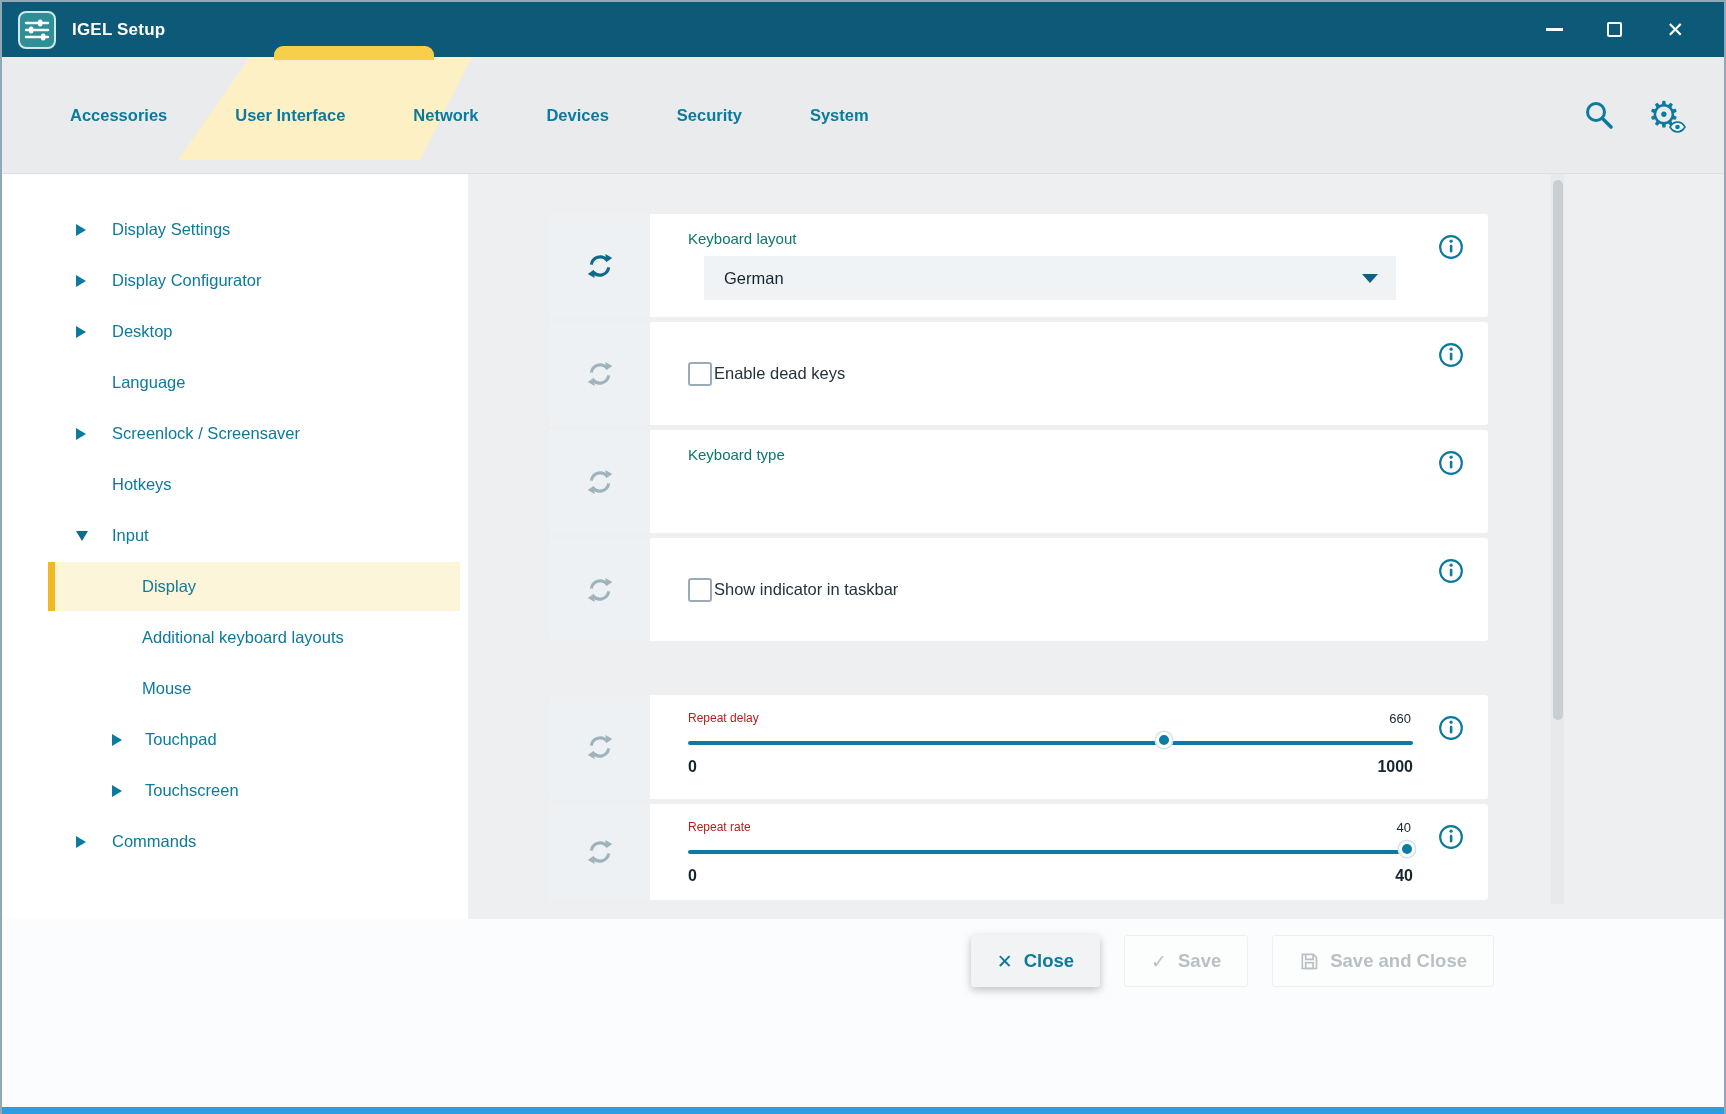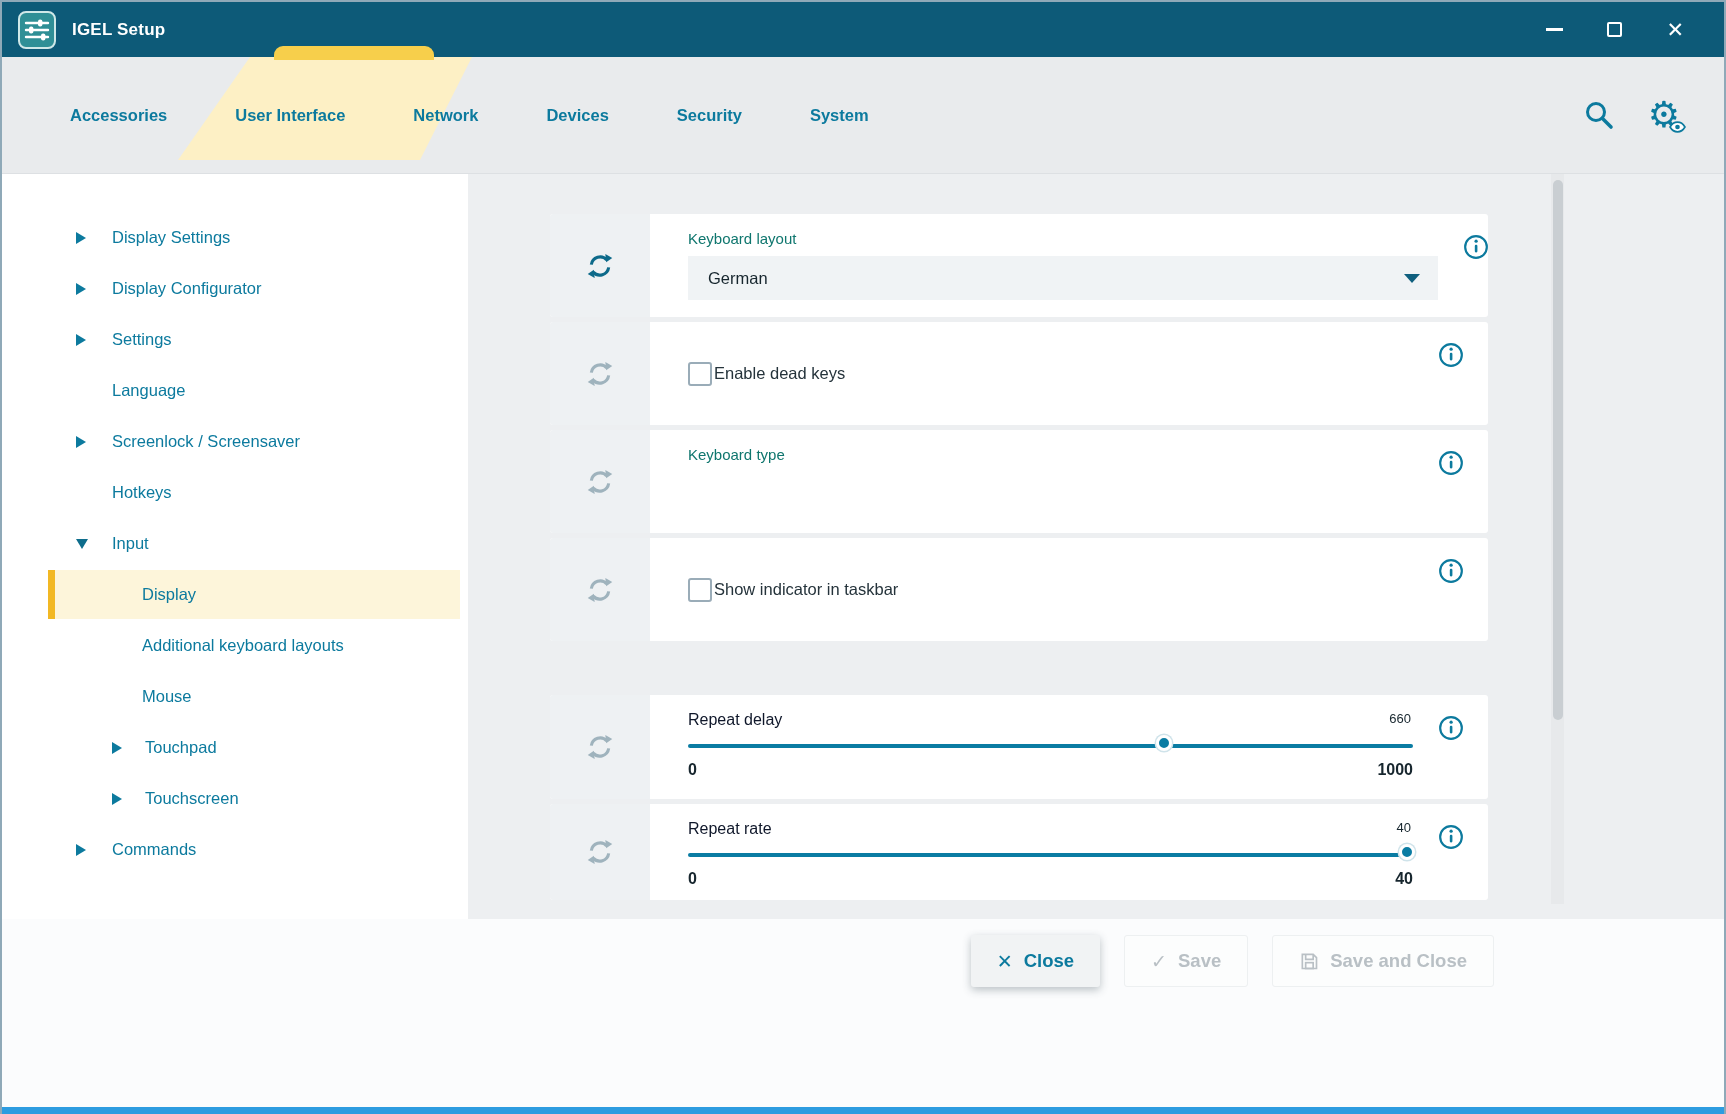--- a/index.html
+++ b/index.html
@@ -44,21 +44,21 @@
   .tab { position: relative; z-index: 2; color: #0c7a9e; font-size: 16.5px; font-weight: bold; margin-left: 68px; cursor: pointer; white-space: nowrap; }
   .tab:first-of-type { margin-left: 70px; }
   .tab-icons { margin-left: auto; z-index: 2; display: flex; align-items: center; gap: 28px; padding-right: 40px; }
   .icon-btn { cursor: pointer; display: flex; align-items: center; justify-content: center; }
   .gear-wrap { position: relative; width: 40px; height: 40px; }
   .gear-glyph { font-size: 36px; line-height: 40px; color: #0c7a9e; display: block; text-align: center; }
   .eye-svg { position: absolute; right: -2px; bottom: 2px; }
 
   
   .main { display: flex; height: 745px; }
-  .sidebar { width: 466px; background: #fff; padding-top: 38px; flex: 0 0 auto; }
+  .sidebar { width: 466px; background: #fff; padding-top: 30px; flex: 0 0 auto; }
   .nav-row { position: relative; height: 51px; display: flex; align-items: center; cursor: pointer; }
   .nav-label { position: relative; z-index: 1; color: #0c7a9e; font-size: 16.5px; margin-left: 110px; }
   .nav-row.lvl1 .nav-label { margin-left: 140px; }
   .nav-row.lvl1.has-arrow .nav-label { margin-left: 143px; }
   .tri { position: absolute; left: 74px; top: 50%; transform: translateY(-50%); width: 0; height: 0; }
   .tri-r { border-left: 10px solid #0c7a9e; border-top: 6.5px solid transparent; border-bottom: 6.5px solid transparent; }
   .tri-d { border-top: 10px solid #0e6d8c; border-left: 6.5px solid transparent; border-right: 6.5px solid transparent; }
   .nav-row.lvl1 .tri { left: 110px; }
   .nav-row.selected::before {
     content: ""; position: absolute; left: 46px; right: 8px; top: 1px; bottom: 1px;
@@ -79,33 +79,33 @@
   .card.group-gap { margin-bottom: 54px; }
   .reset-col { width: 100px; flex: 0 0 auto; background: #eef1f3; border-radius: 3px 0 0 3px;
                display: flex; align-items: center; justify-content: center; cursor: pointer; }
   .reset-svg { width: 32px; height: 32px; }
   .reset-active { color: #0d6a8a; }
   .reset-idle { color: #9fb3bd; }
   .card-body { flex: 1; position: relative; padding: 16px 75px 0 38px; }
   .card-body.center { display: flex; align-items: center; padding-top: 0; }
   .field-label { font-size: 15px; color: #0f766e; margin-bottom: 9px; }
   .select-box {
-    position: relative; width: 750px; height: 44px; background: #f0f3f5; border-radius: 0;
-    display: flex; align-items: center; padding: 0 20px; cursor: pointer;
+    position: relative; width: 692px; height: 44px; background: #f0f3f5; border-radius: 0;
+    display: flex; align-items: center; padding: 0 20px; cursor: pointer; margin-left: 16px;
   }
   .select-value { font-size: 16.5px; color: #17262e; }
   .caret { position: absolute; right: 18px; top: 50%; margin-top: -4px; width: 0; height: 0;
            border-left: 8px solid transparent; border-right: 8px solid transparent; border-top: 9px solid #0f5f7e; }
   .checkbox { width: 24px; height: 24px; border: 2px solid #9aacb8; border-radius: 3px; background: #fff; cursor: pointer; flex: 0 0 auto; }
   .check-label { margin-left: 2px; font-size: 16.5px; color: #25333b; }
   .info-icon { position: absolute; top: 20px; right: 24px; cursor: pointer; }
 
   
   .slider-head { display: flex; justify-content: space-between; align-items: flex-start; }
-  .slider-label { font-size: 16px; color: #0f172a; }
+  .slider-label { font-size: 12px; color: #b91c1c; }
   .slider-value { font-size: 13px; font-weight: normal; color: #17262e; margin-right: 2px; }
   .slider-area { position: relative; height: 26px; margin-top: 4px; cursor: pointer; }
   .slider-track { position: absolute; left: 0; right: 0; top: 11px; height: 4px; background: #0a7ca3; border-radius: 2px; }
   .slider-thumb { position: absolute; top: 2px; width: 16px; height: 16px; background: #0a7ca3;
                   border: 3px solid #fff; border-radius: 50%; box-shadow: 0 0 0 1.5px #cfe3ea; }
   .thumb-66  { left: calc(66% - 11px); }
   .thumb-100 { left: calc(100% - 14px); }
   .slider-minmax { display: flex; justify-content: space-between; margin-top: 2px; }
   .slider-minmax span { font-size: 16px; font-weight: bold; color: #17262e; }
 
@@ -183,21 +183,21 @@
       <div class="nav-row">
         <span class="tri tri-r"></span>
         <span class="nav-label">Display Settings</span>
       </div>
       <div class="nav-row">
         <span class="tri tri-r"></span>
         <span class="nav-label">Display Configurator</span>
       </div>
       <div class="nav-row">
         <span class="tri tri-r"></span>
-        <span class="nav-label">Settings</span>
+        <span class="nav-label">Desktop</span>
       </div>
       <div class="nav-row">
         <span class="nav-label">Language</span>
       </div>
       <div class="nav-row">
         <span class="tri tri-r"></span>
         <span class="nav-label">Screenlock / Screensaver</span>
       </div>
       <div class="nav-row">
         <span class="nav-label">Hotkeys</span>

